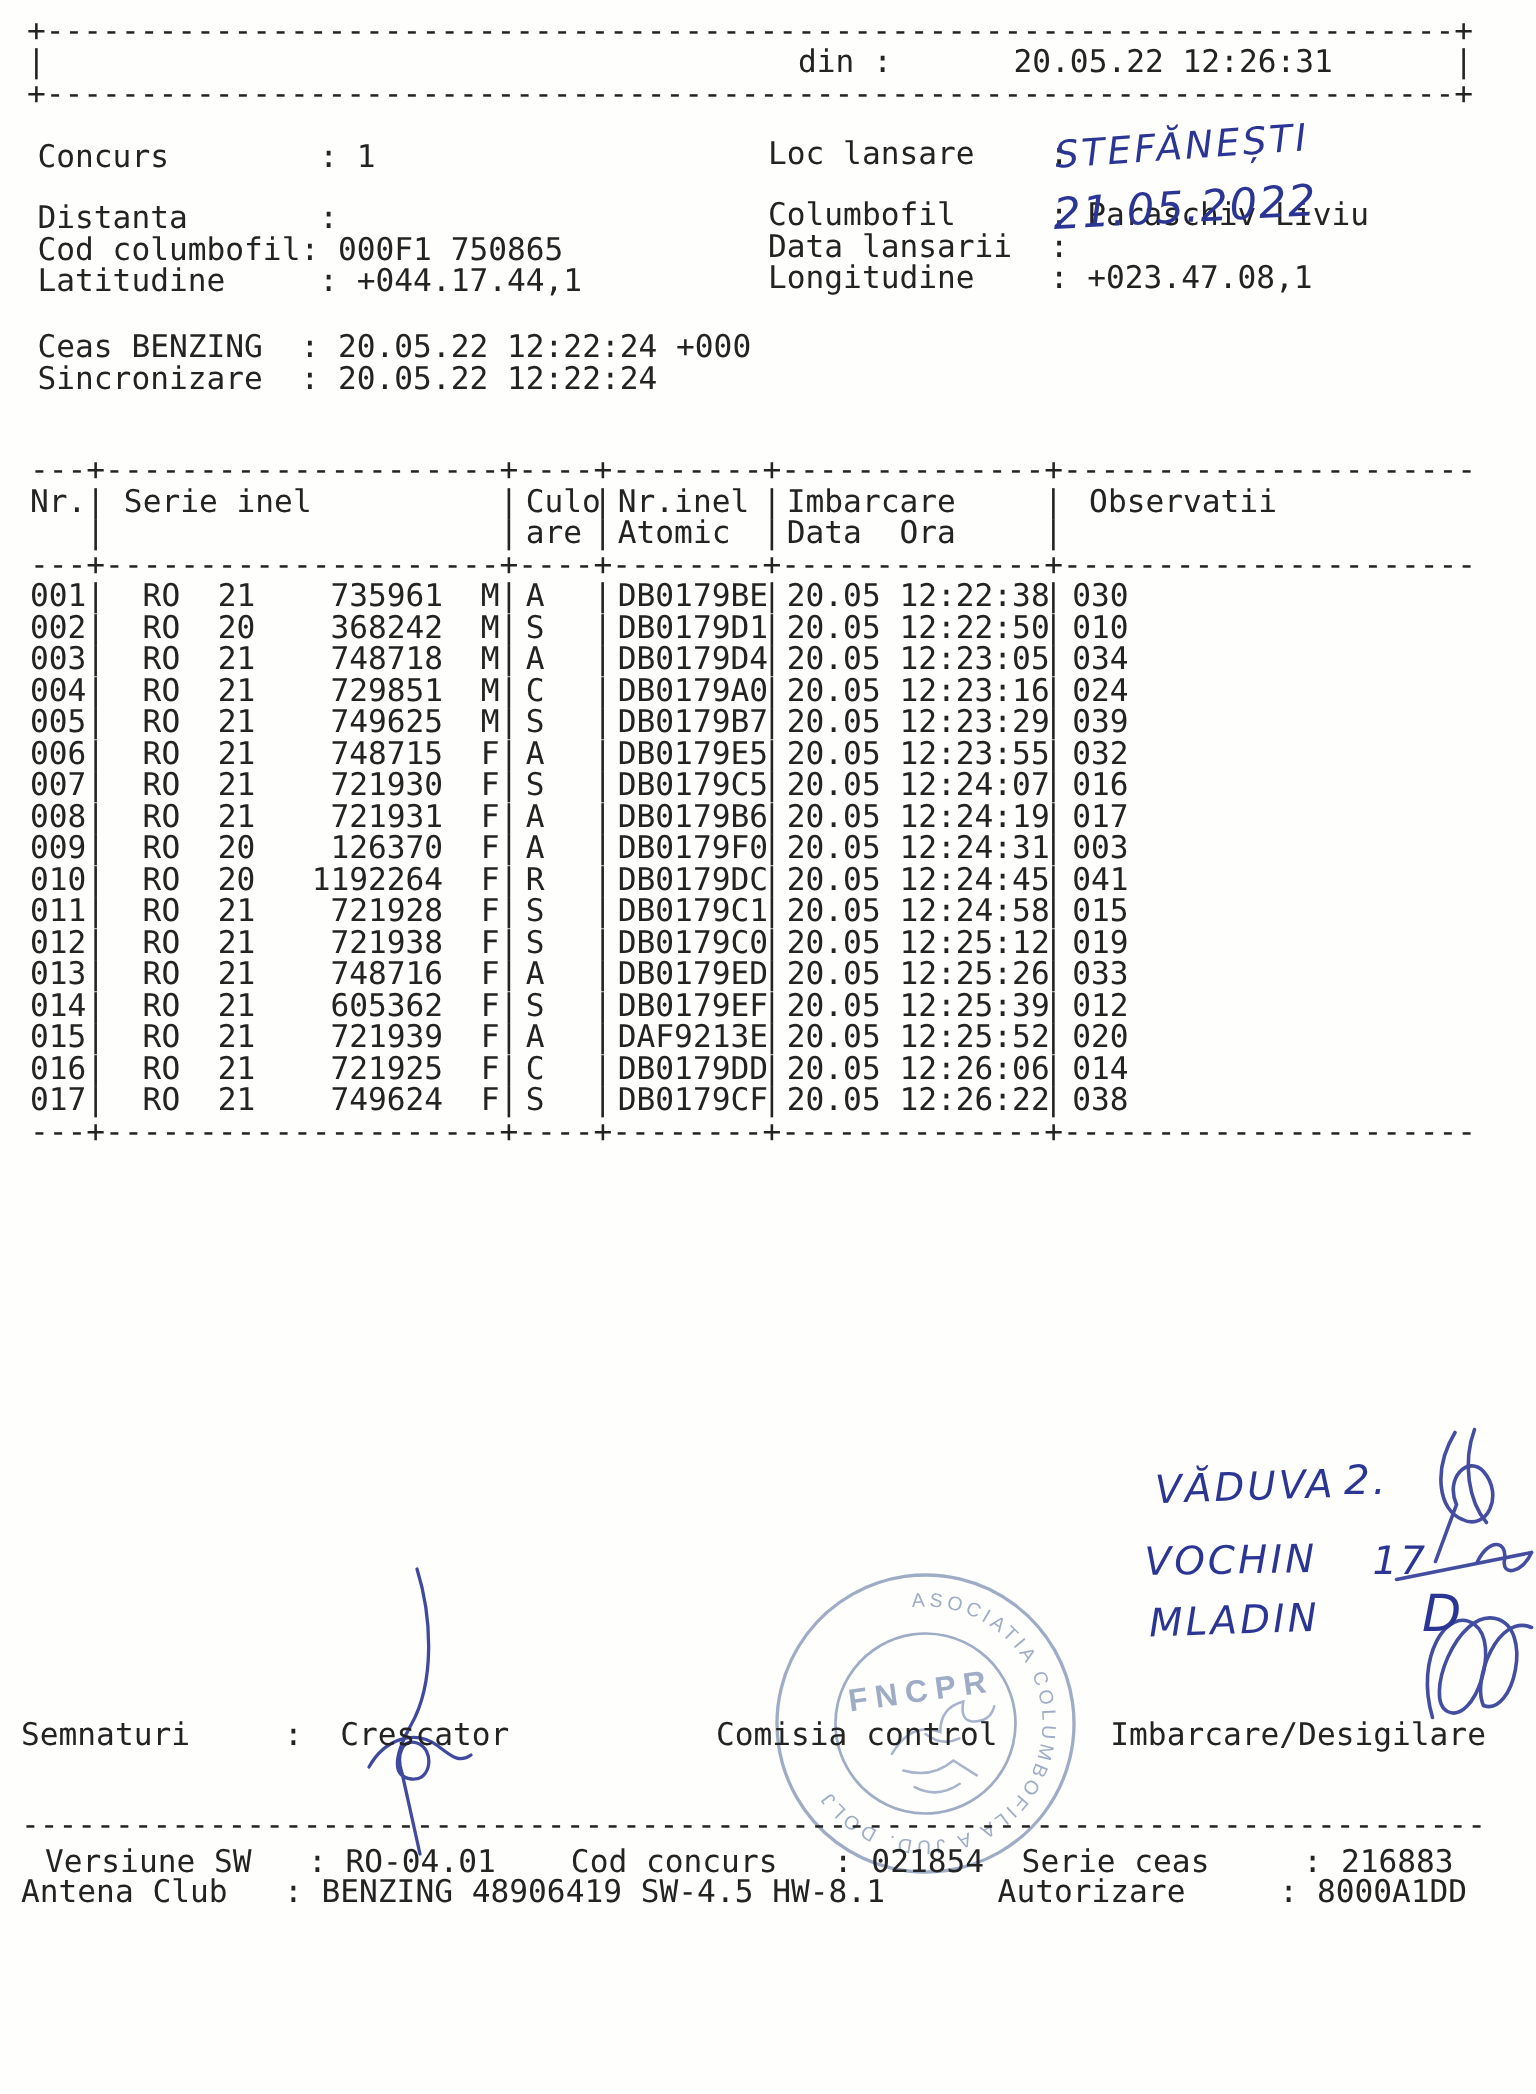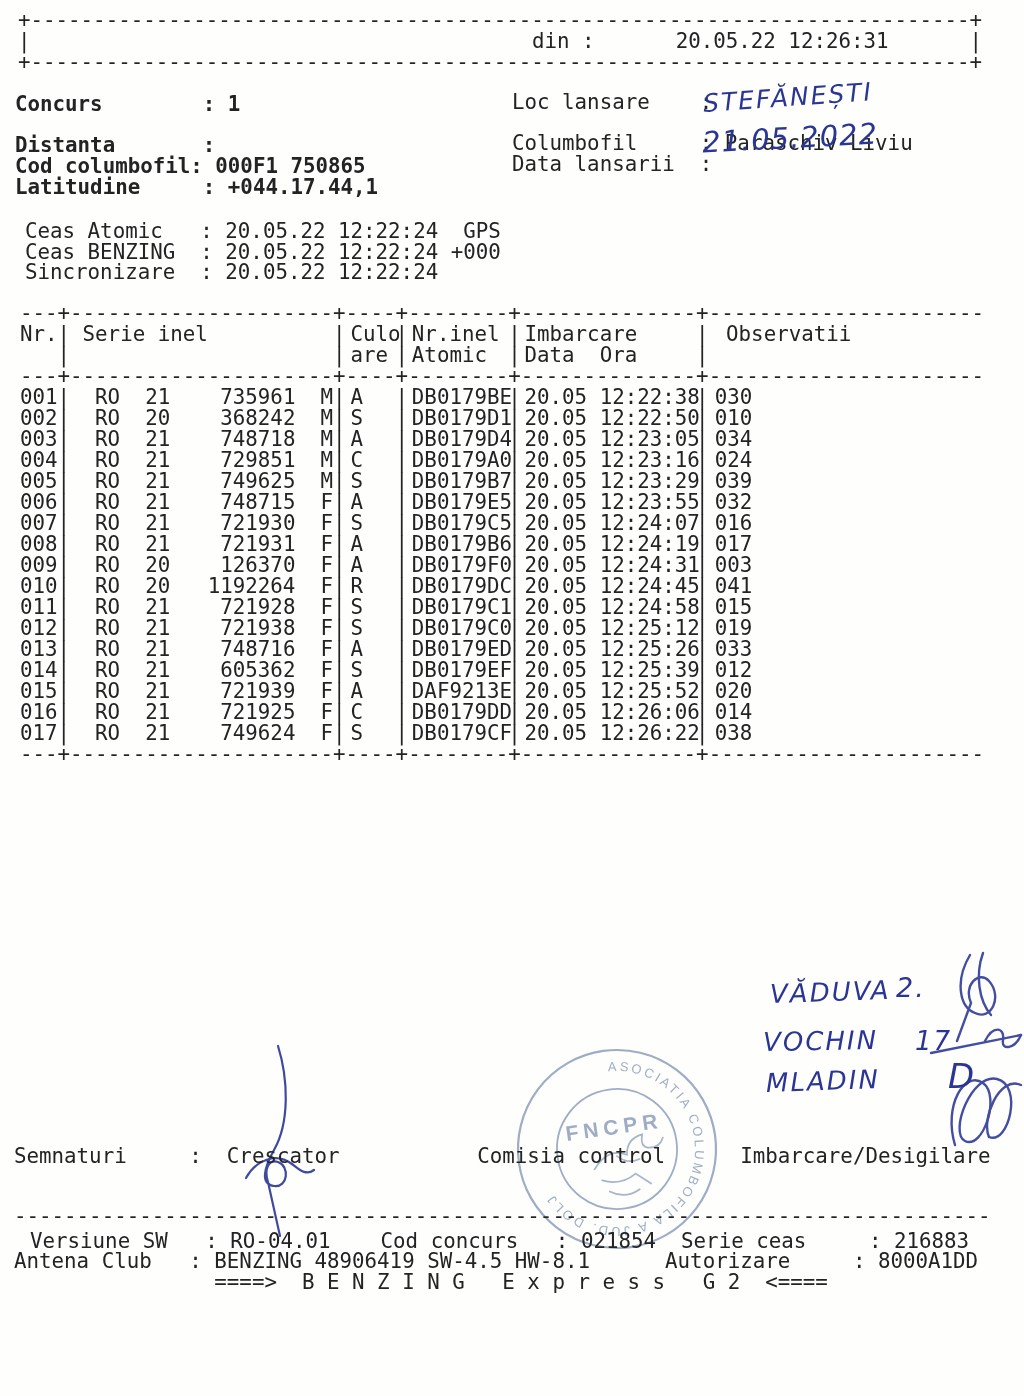--- a/index.html
+++ b/index.html
@@ -50,40 +50,40 @@
     <div class="line">+---------------------------------------------------------------------------+</div>
     <div class="hdr-line">
       <span>|</span><span class="sp1"></span>
       <span class="hdr-right">
         <span>din :</span><span class="sp2"></span><span>20.05.22 12:26:31</span><span class="sp2"></span><span>|</span>
       </span>
     </div>
     <div class="line">+---------------------------------------------------------------------------+</div>
   </div>
 
-  <div class="abs" style="left:15px;top:94px;font-weight:bold;">
+  <div class="abs" style="left:25px;top:94px;">
     <div class="line">Concurs        : 1</div>
     <div class="line"></div>
     <div class="line">Distanta       :</div>
     <div class="line">Cod columbofil: 000F1 750865</div>
     <div class="line">Latitudine     : +044.17.44,1</div>
   </div>
 
   <div class="abs" style="left:512px;top:92px;">
     <div class="line">Loc lansare    :</div>
     <div class="line"></div>
     <div class="line">Columbofil     : Paraschiv Liviu</div>
     <div class="line">Data lansarii  :</div>
+    <div class="line">Longitudine    : +023.47.08,1</div>
   </div>
 
   <span class="hw" style="left:703px;top:83px;font-size:25px;transform:rotate(-4deg);">STEFĂNEȘTI</span>
   <span class="hw" style="left:702px;top:121px;font-size:29px;transform:rotate(-3deg);letter-spacing:1px;">21.05.2022</span>
 
   <div class="abs" style="left:25px;top:221px;">
-    <div class="line">Ceas Atomic   : 20.05.22 12:22:24  GPS</div>
     <div class="line">Ceas BENZING  : 20.05.22 12:22:24 +000</div>
     <div class="line">Sincronizare  : 20.05.22 12:22:24</div>
   </div>
 
   <div class="abs" style="left:20px;top:303px;">
     <div class="t-sep">---+---------------------+----+--------+--------------+----------------------</div>
     <div class="t-line">
       <span class="c-nr">Nr.</span><span class="bar">|</span><span class="c-serie" style="display:inline-block;">Serie inel</span><span class="bar">|</span><span class="c-culo">Culo</span><span class="bar">|</span><span class="c-senzor">Nr.inel</span><span class="bar">|</span><span class="c-imb" style="display:inline-block;">Imbarcare</span><span class="bar">|</span><span class="c-obs h-obs">Observatii</span>
     </div>
     <div class="t-line">
@@ -206,21 +206,20 @@
       <path d="M92,146 q14,10 30,2"></path>
     </g>
   </svg>
 
   <div class="abs line" style="left:14px;top:1146px;">Semnaturi     :  Crescator           Comisia control      Imbarcare/Desigilare</div>
 
   <div class="abs" style="left:14px;top:1206px;">
     <div class="line">------------------------------------------------------------------------------</div>
     <div class="line" style="margin-top:4px;margin-left:16px;">Versiune SW   : RO-04.01    Cod concurs   : 021854  Serie ceas     : 216883</div>
     <div class="line">Antena Club   : BENZING 48906419 SW-4.5 HW-8.1      Autorizare     : 8000A1DD</div>
-    <div class="line">                ====&gt;  B E N Z I N G   E x p r e s s   G 2  &lt;====</div>
   </div>
 
   <div class="wm" style="left:8px;top:1412px;">
     <span class="wm-badge">CS</span>
     <span class="wm-text">Scanned with CamScanner</span>
   </div>
 
 </div>
 
 </body></html>

